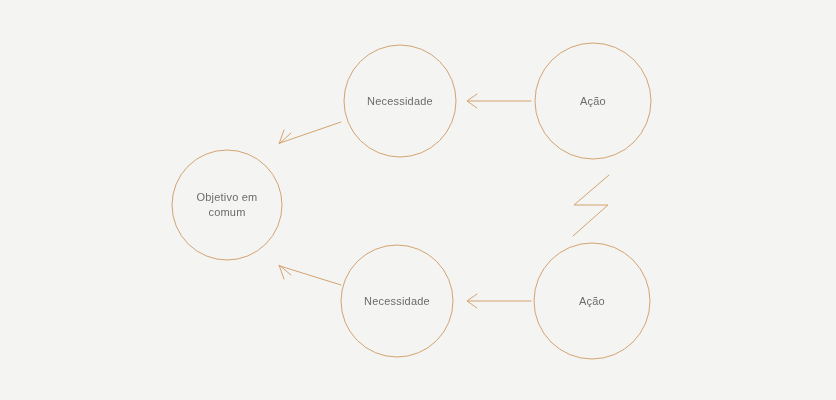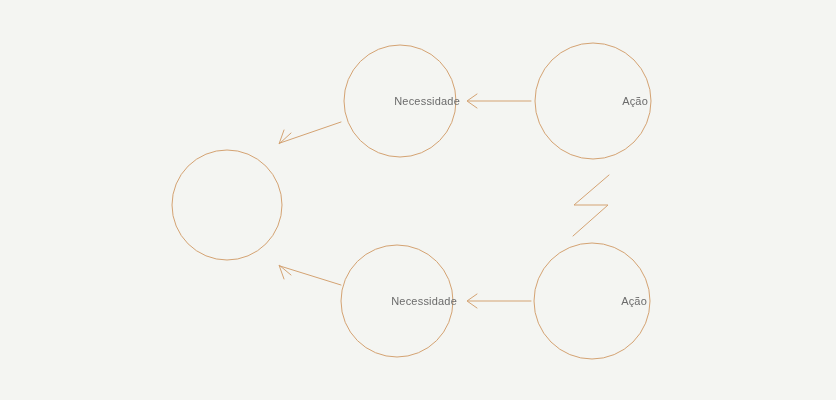--- a/index.html
+++ b/index.html
@@ -23,21 +23,21 @@
   #diagram-svg {
     position: absolute;
     top: 0;
     left: 0;
     width: 836px;
     height: 400px;
     display: block;
   }
   .node-label {
     position: absolute;
-    text-align: right;
+    text-align: center;
     color: #6b6b6b;
     font-size: 11px;
     font-weight: 400;
     line-height: 15px;
     letter-spacing: 0.2px;
     white-space: pre-line;
     transform: translate(-50%, -50%);
     pointer-events: none;
     font-family: "Liberation Sans", sans-serif;
   }
@@ -71,20 +71,22 @@
     </g>
 
     <g>
       <line x1="341" y1="285" x2="280" y2="266" stroke="#d4a373" stroke-width="1" stroke-linecap="round"></line>
       <polyline points="284,279 279,265 291,275" fill="none" stroke="#d4a373" stroke-width="1" stroke-linecap="round" stroke-linejoin="round"></polyline>
     </g>
 
     <polyline points="609,175 574,205 608,205 573,236" fill="none" stroke="#d4a373" stroke-width="1" stroke-linecap="round" stroke-linejoin="miter"></polyline>
   </svg>
 
+  <div class="node-label" style="left:227px; top:205px; width:120px;">Objetivo em
+comum</div>
 
   <div class="node-label" style="left:400px; top:101px; width:120px;">Necessidade</div>
 
   <div class="node-label" style="left:593px; top:101px; width:110px;">Ação</div>
 
   <div class="node-label" style="left:397px; top:301px; width:120px;">Necessidade</div>
 
   <div class="node-label" style="left:592px; top:301px; width:110px;">Ação</div>
 
 </div>

